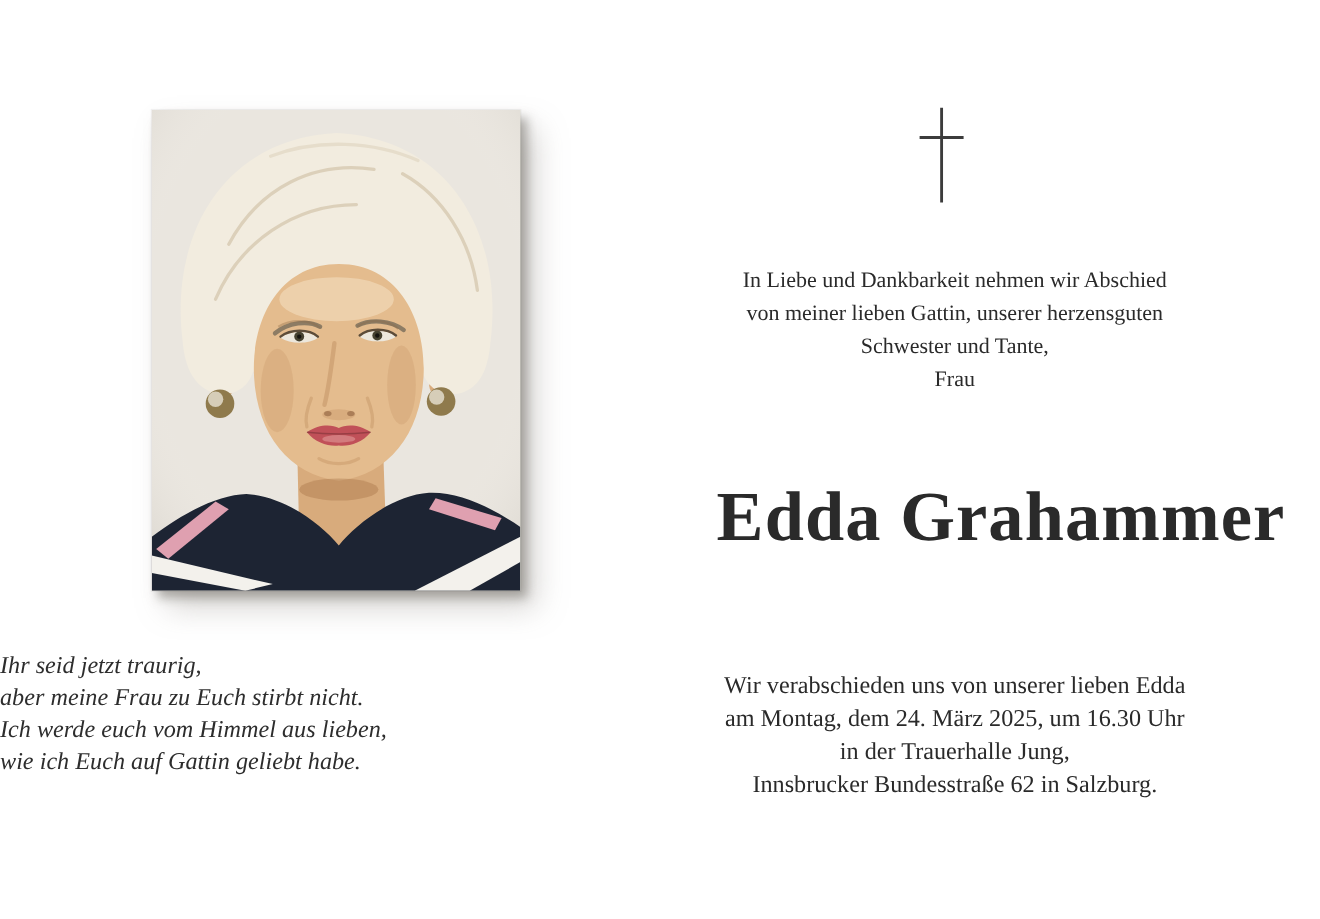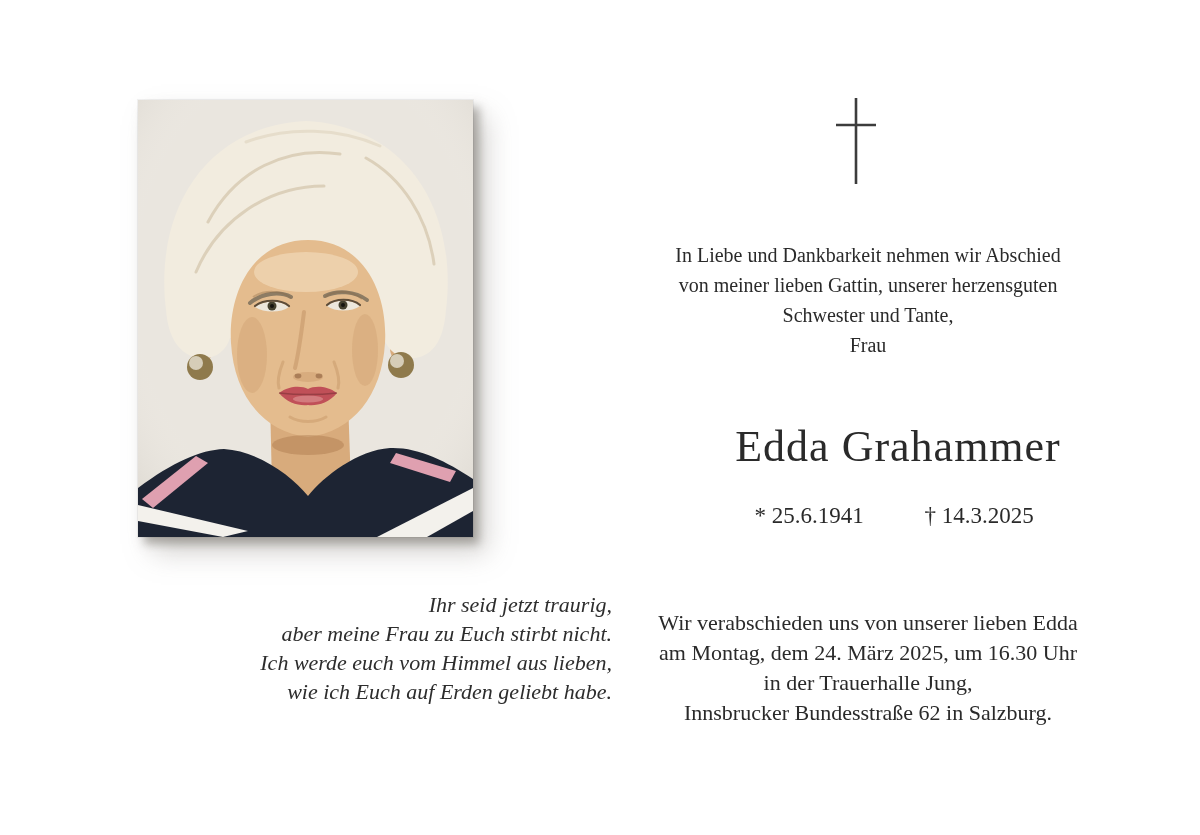--- a/index.html
+++ b/index.html
@@ -10,31 +10,31 @@
   
   .photo {
     position:absolute; left:138px; top:100px; width:335px; height:437px;
     background:#eae6df;
     box-shadow: 6px 7px 9px rgba(118,114,108,0.55), 14px 16px 26px rgba(140,136,128,0.35);
     outline:1px solid rgba(0,0,0,0.05);
   }
   .photo svg { display:block; width:100%; height:100%; }
   .poem {
     position:absolute; left:0; top:590px; width:612px;
-    text-align:right; font-style:italic; font-size:22px; line-height:29px; color:#2d2d2d;
+    text-align:left; font-style:italic; font-size:22px; line-height:29px; color:#2d2d2d;
   }
   
   .right-col { position:absolute; left:600px; top:0; width:560px; height:835px; text-align:center; }
   .cross { position:absolute; top:96px; left:50%; transform:translateX(calc(-50% - 24px)); }
   .intro {
     position:absolute; top:240px; width:100%; font-size:20px; line-height:30px;
     transform:translateX(-12px);
   }
   .name {
-    position:absolute; top:421px; width:100%; margin:0; font-size:44px; font-weight:normal;
+    position:absolute; top:421px; width:100%; margin:12px; font-size:64px; font-weight:bold;
     letter-spacing:1px; transform:translateX(18px); white-space:nowrap;
   }
   .dates { position:absolute; top:503px; width:100%; font-size:23px; transform:translateX(14px); }
   .dates span + span { margin-left:55px; }
   .farewell {
     position:absolute; top:608px; width:100%; font-size:22px; line-height:30px;
     transform:translateX(-12px);
   }
 </style>
 </head>
@@ -105,45 +105,41 @@
       <circle cx="58" cy="263" r="7" fill="rgba(252,250,242,0.65)"></circle>
       <circle cx="263" cy="265" r="13" fill="#8f7a4c"></circle>
       <circle cx="259" cy="261" r="7" fill="rgba(252,250,242,0.65)"></circle>
     </svg>
   </div>
 
   <div class="poem">
     <div>Ihr seid jetzt traurig,</div>
     <div>aber meine Frau zu Euch stirbt nicht.</div>
     <div>Ich werde euch vom Himmel aus lieben,</div>
-    <div>wie ich Euch auf Erden geliebt habe.</div>
+    <div>wie ich Euch auf Gattin geliebt habe.</div>
   </div>
 
   <div class="right-col">
 
     <div class="cross">
       <svg width="46" height="90" viewBox="0 0 46 90" xmlns="http://www.w3.org/2000/svg">
         <line x1="23" y1="2" x2="23" y2="88" stroke="#3c3c3c" stroke-width="2.6"></line>
         <line x1="3" y1="29" x2="43" y2="29" stroke="#3c3c3c" stroke-width="2.6"></line>
       </svg>
     </div>
 
     <div class="intro">
       <div>In Liebe und Dankbarkeit nehmen wir Abschied</div>
       <div>von meiner lieben Gattin, unserer herzensguten</div>
       <div>Schwester und Tante,</div>
       <div>Frau</div>
     </div>
 
     <h1 class="name">Edda Grahammer</h1>
 
-    <div class="dates">
-      <span>* 25.6.1941</span>
-      <span>† 14.3.2025</span>
-    </div>
 
     <div class="farewell">
       <div>Wir verabschieden uns von unserer lieben Edda</div>
       <div>am Montag, dem 24. März 2025, um 16.30 Uhr</div>
       <div>in der Trauerhalle Jung,</div>
       <div>Innsbrucker Bundesstraße 62 in Salzburg.</div>
     </div>
 
   </div>
 </div>

